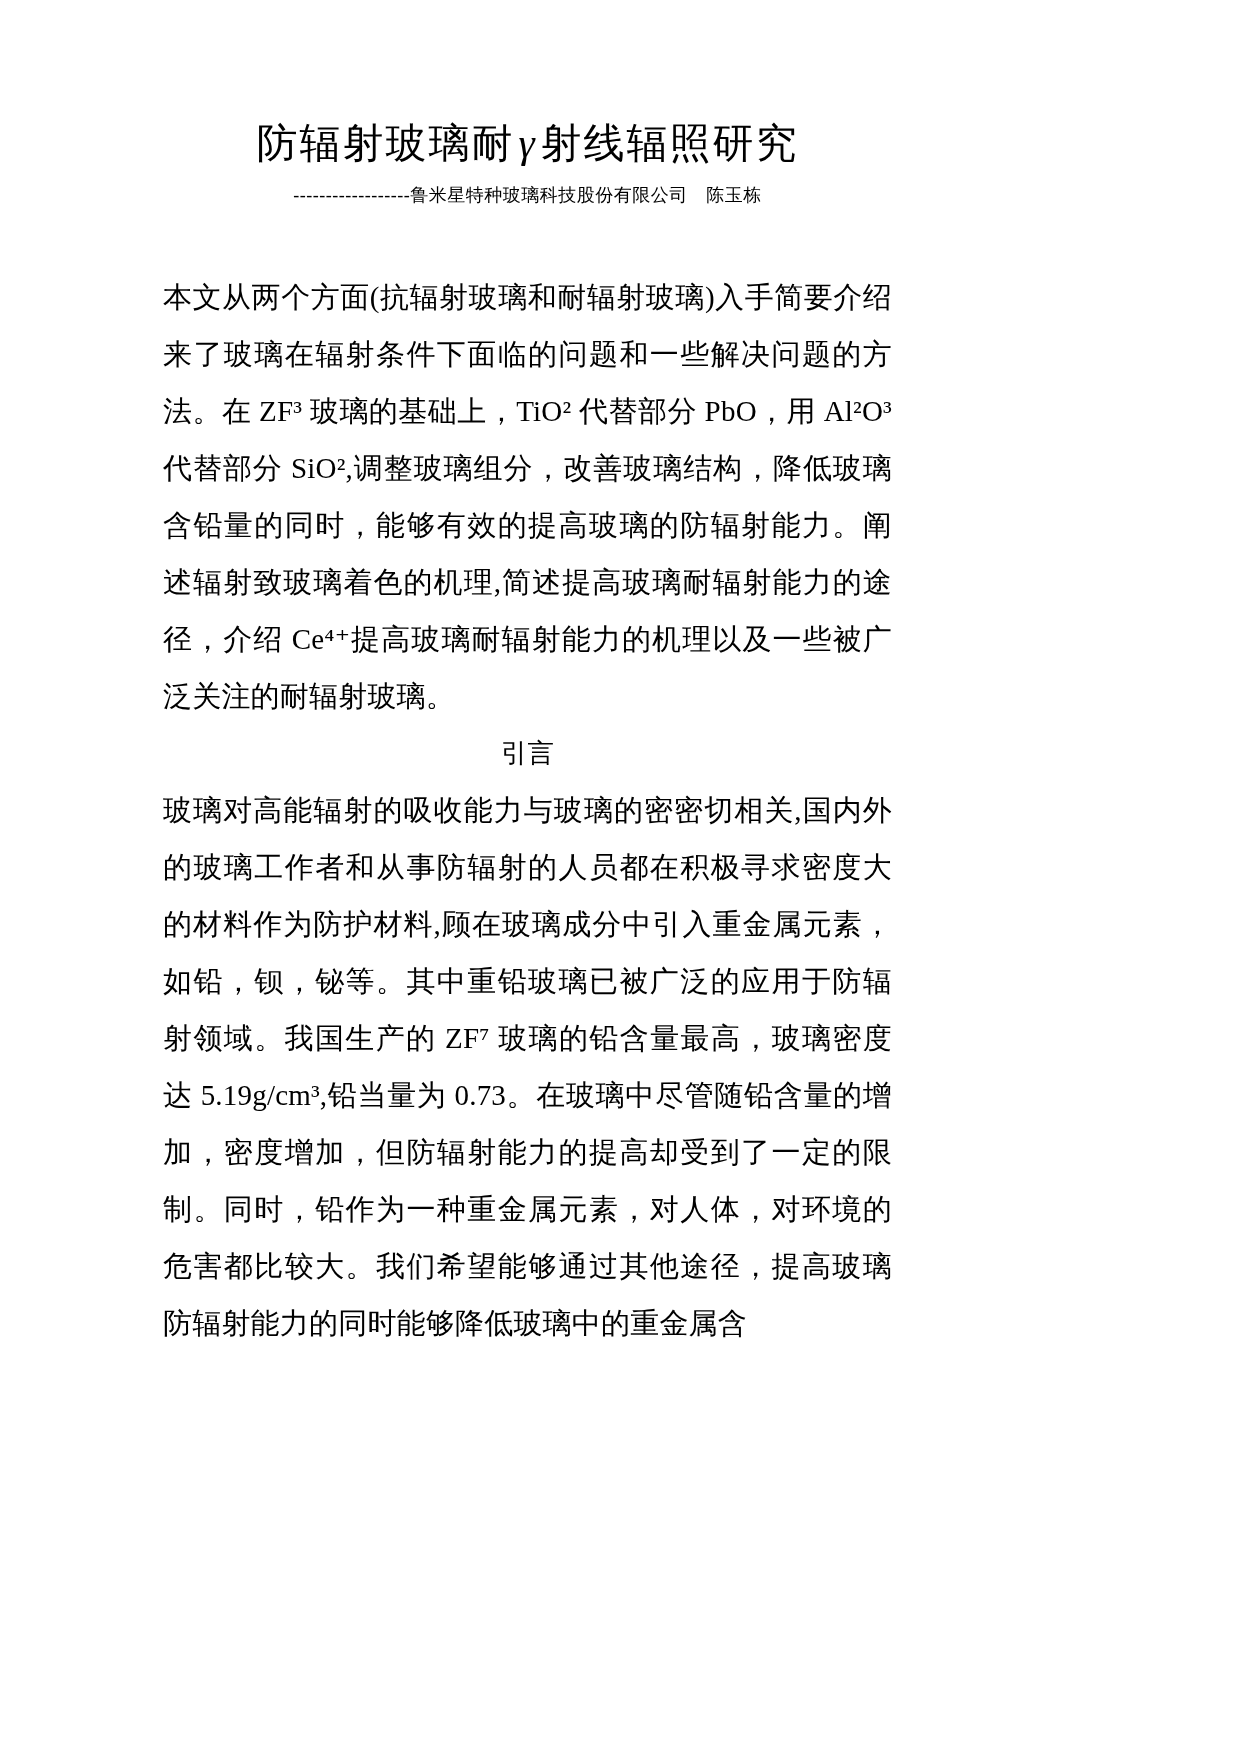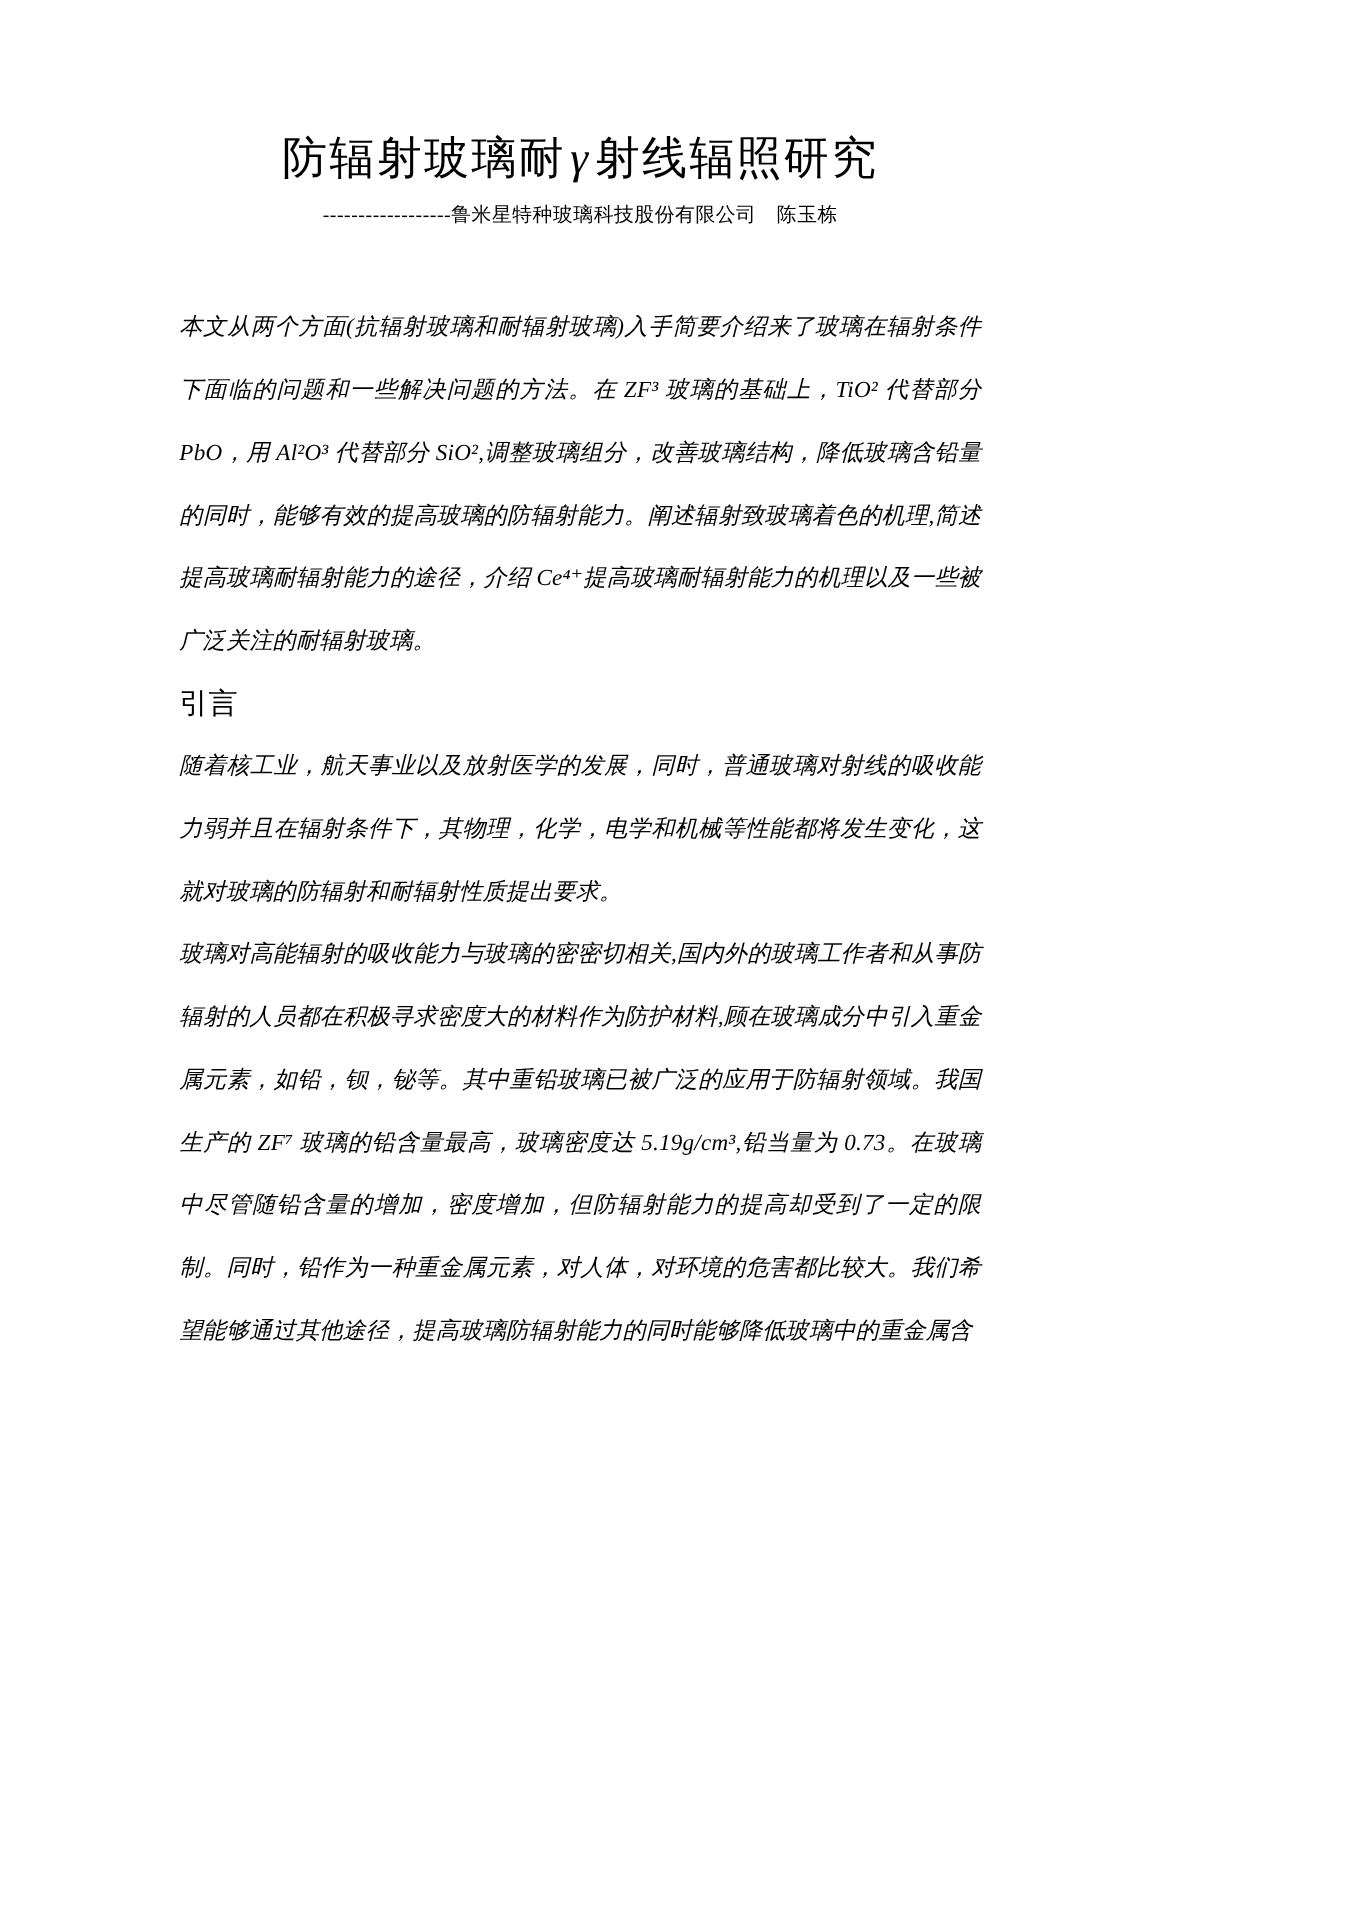--- a/index.html
+++ b/index.html
@@ -35,50 +35,48 @@
     padding: 0 4px;
   }
   .byline {
     font-size: 18px;
     text-align: center;
     letter-spacing: 0.5px;
     margin: 0 0 62px 0;
     white-space: pre;
   }
   .body-text {
-    font-size: 21px;
+    font-size: 29px;
     line-height: 57px;
     text-align: justify;
     text-justify: inter-ideograph;
     letter-spacing: 0.2px;
     margin: 0;
-    font-style: italic;
   }
   p.body-text {
     margin-bottom: 0;
   }
   .section-label {
     font-size: 26.5px;
     line-height: 57px;
     margin: 0;
-    text-align: left;
+    text-align: center;
   }
 </style>
 </head>
 <body>
 
 <div class="page">
 
   <h1 class="doc-title">
     <span>防辐射玻璃耐</span><span class="gamma">γ</span><span>射线辐照研究</span>
   </h1>
 
   <div class="byline">------------------鲁米星特种玻璃科技股份有限公司　陈玉栋</div>
 
   <p class="body-text">本文从两个方面(抗辐射玻璃和耐辐射玻璃)入手简要介绍来了玻璃在辐射条件下面临的问题和一些解决问题的方法。在 ZF³ 玻璃的基础上，TiO² 代替部分 PbO，用 Al²O³ 代替部分 SiO²,调整玻璃组分，改善玻璃结构，降低玻璃含铅量的同时，能够有效的提高玻璃的防辐射能力。阐述辐射致玻璃着色的机理,简述提高玻璃耐辐射能力的途径，介绍 Ce⁴⁺提高玻璃耐辐射能力的机理以及一些被广泛关注的耐辐射玻璃。</p>
 
   <p class="section-label">引言</p>
 
-  <p class="body-text">随着核工业，航天事业以及放射医学的发展，同时，普通玻璃对射线的吸收能力弱并且在辐射条件下，其物理，化学，电学和机械等性能都将发生变化，这就对玻璃的防辐射和耐辐射性质提出要求。</p>
 
   <p class="body-text">玻璃对高能辐射的吸收能力与玻璃的密密切相关,国内外的玻璃工作者和从事防辐射的人员都在积极寻求密度大的材料作为防护材料,顾在玻璃成分中引入重金属元素，如铅，钡，铋等。其中重铅玻璃已被广泛的应用于防辐射领域。我国生产的 ZF⁷ 玻璃的铅含量最高，玻璃密度达 5.19g/cm³,铅当量为 0.73。在玻璃中尽管随铅含量的增加，密度增加，但防辐射能力的提高却受到了一定的限制。同时，铅作为一种重金属元素，对人体，对环境的危害都比较大。我们希望能够通过其他途径，提高玻璃防辐射能力的同时能够降低玻璃中的重金属含</p>
 
 </div>
 
 </body></html>

